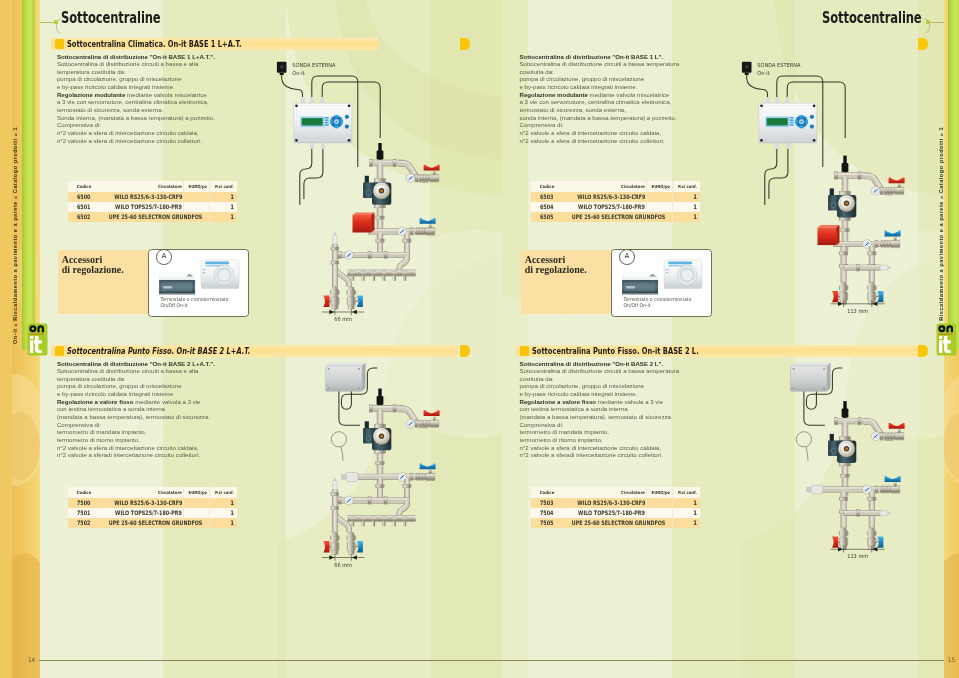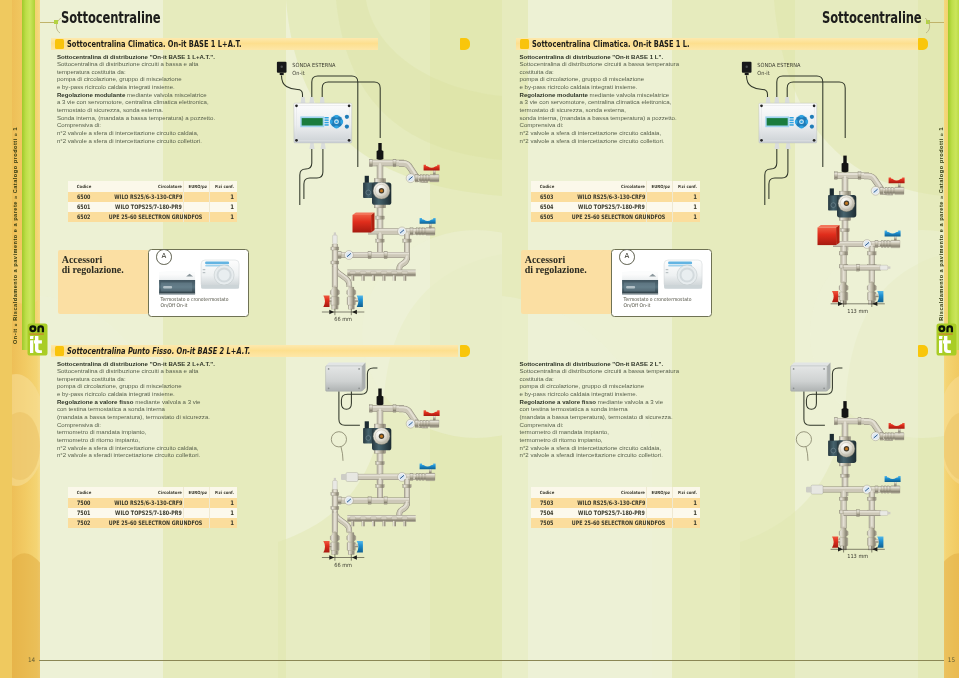--- a/index.html
+++ b/index.html
@@ -776,24 +776,20 @@
       <path d="M0 296 C 74 304 140 364 150 440 L150 678 L0 678 Z" fill="#eef2da" opacity=".4"></path>
     </svg>
 
     <div class="headline" style="left:320px;top:8px;">Sottocentraline</div>
     <div class="hl-dot" style="left:424px;top:20px;"></div>
     <svg style="position:absolute;left:417px;top:18px" width="14" height="16">
       <path d="M6 0 C 12 4 12 12 7 15" stroke="#b9b487" stroke-width="0.9" fill="none"></path>
     </svg>
     <div class="hl-line" style="left:428px;top:22px;width:18px;"></div>
 
-    <div class="secbar" style="left:14px;top:38px;width:403px;">
-      <div class="sq"></div>
-      <div class="cap">Sottocentralina Climatica. On-it BASE 1 L.</div>
-    </div>
     <div style="position:absolute;left:416px;top:38px;width:10px;height:12px;background:#f9c60b;border-radius:1px 5px 5px 1px;"></div>
     <div class="copy" style="left:17.5px;top:52.5px;">
         <div><b>Sottocentralina di distribuzione "On-it BASE 1 L".</b></div>
         <div><span>Sottocentralina di distribuzione circuiti a bassa temperatura</span></div>
         <div><span>costituita da:</span></div>
         <div><span>pompa di circolazione, gruppo di miscelazione</span></div>
         <div><span>e by-pass ricircolo caldaia integrati insieme.</span></div>
         <div><b>Regolazione modulante</b><span> mediante valvola miscelatrice</span></div>
         <div><span>a 3 vie con servomotore, centralina climatica elettronica,</span></div>
         <div><span>termostato di sicurezza, sonda esterna,</span></div>
@@ -1087,20 +1083,24 @@
      <path d="M52 33 h38 v2.4 q0 1.4 -1.6 1.4 h-34.8 q-1.6 0 -1.6 -1.4 z" fill="#ccd4d7"></path>
    </g>
   </svg></div>
       <div class="circ" style="left:7.1px;top:-1.2px;">A</div>
       <div class="cap">
         <span>Termostato  o cronotermostato</span><br>
         <span>On/Off On-it</span>
       </div>
     </div>
 
+    <div class="secbar" style="left:14px;top:345px;width:403px;">
+      <div class="sq"></div>
+      <div class="cap">Sottocentralina Punto Fisso. On-it BASE 2 L.</div>
+    </div>
     <div style="position:absolute;left:416px;top:345px;width:10px;height:12px;background:#f9c60b;border-radius:1px 5px 5px 1px;"></div>
     <div class="copy" style="left:17.5px;top:359.5px;">
         <div><b>Sottocentralina di distribuzione "On-it BASE 2 L".</b></div>
         <div><span>Sottocentralina di distribuzione circuiti a bassa temperatura</span></div>
         <div><span>costituita da:</span></div>
         <div><span>pompa di circolazione, gruppo di miscelazione</span></div>
         <div><span>e by-pass  ricircolo caldaia integrati insieme.</span></div>
         <div><b>Regolazione a valore fisso</b><span> mediante valvola a 3 vie</span></div>
         <div><span>con testina termostatica a sonda interna</span></div>
         <div><span>(mandata a bassa temperatura), termostato di sicurezza.</span></div>

